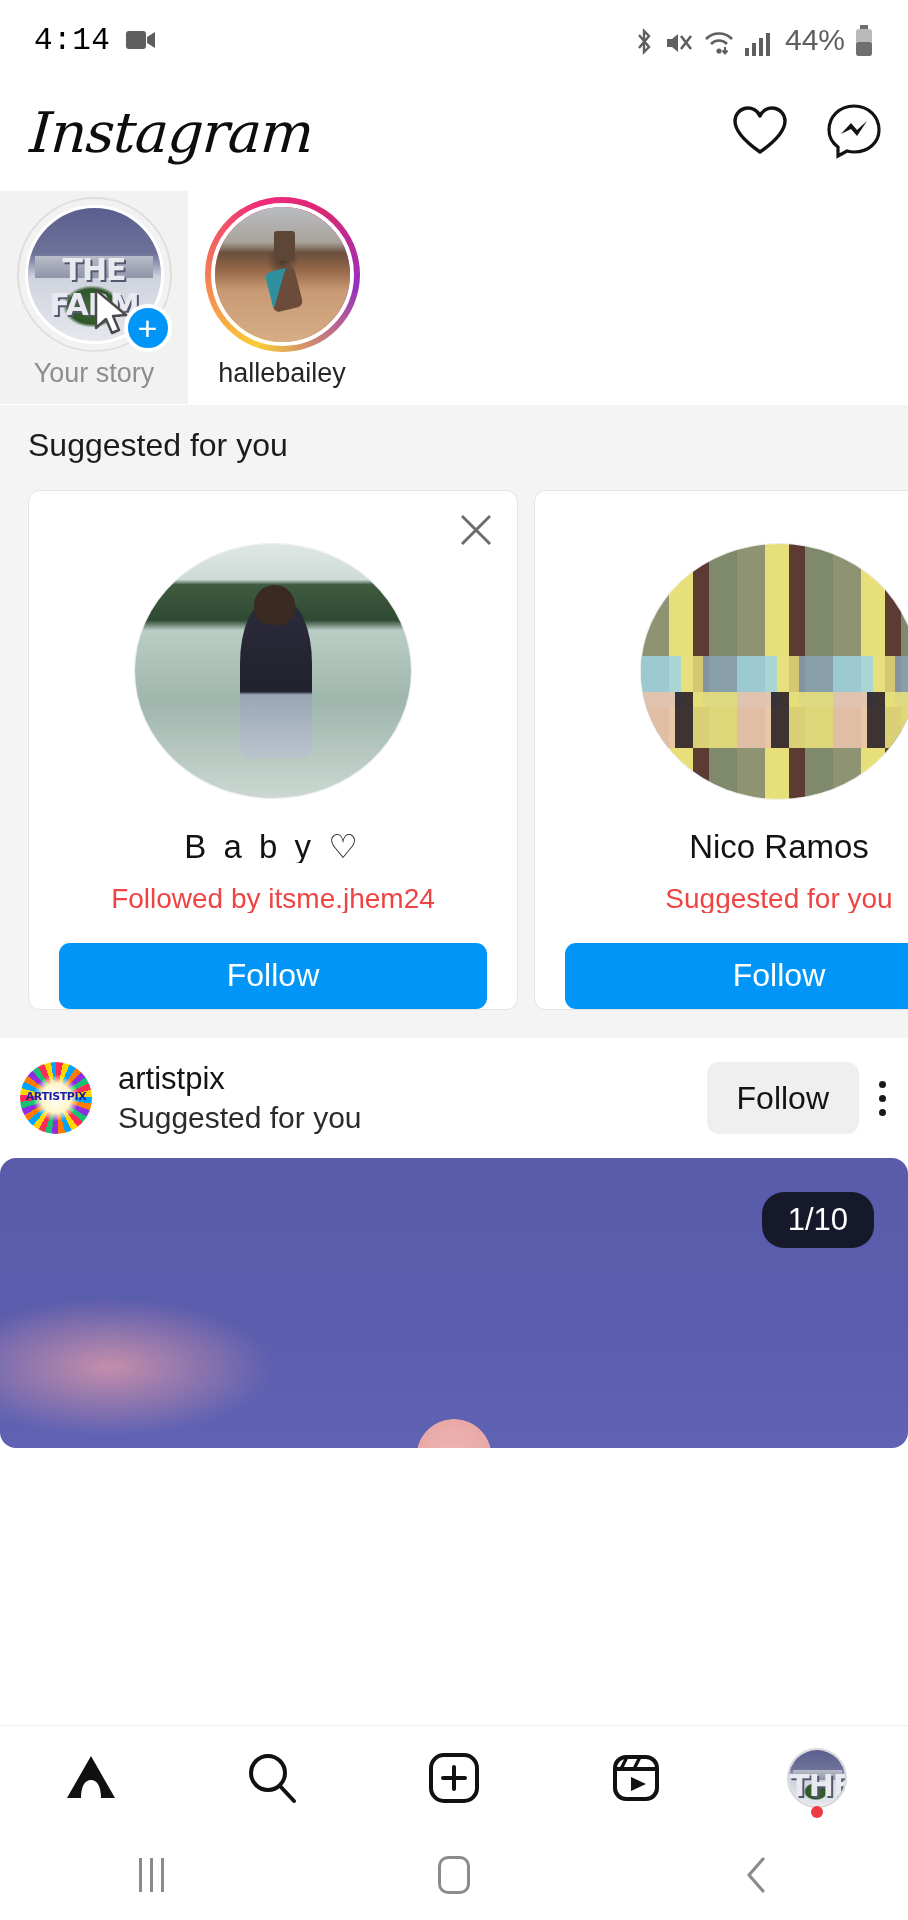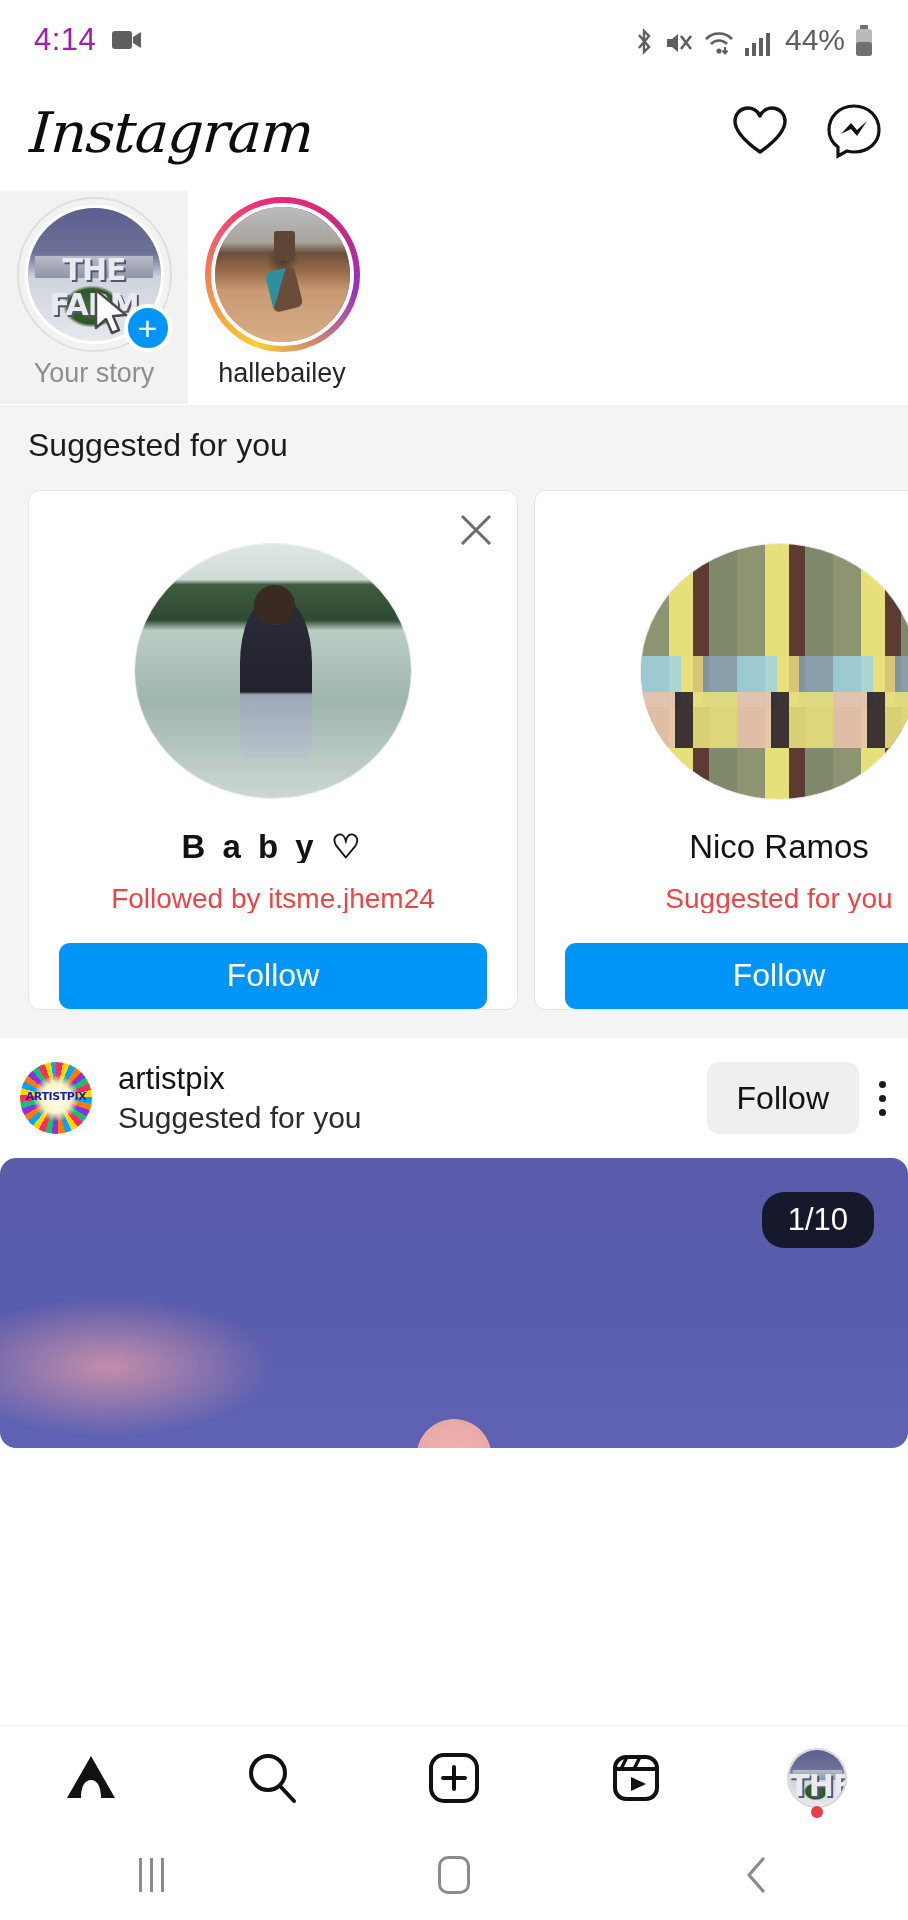--- a/index.html
+++ b/index.html
@@ -9,21 +9,21 @@
     font-family: "Liberation Sans", sans-serif;
     overflow: hidden;
   }
   .phone { position: relative; width: 908px; height: 1920px; background: #fff; }
 
   
   .statusbar {
     height: 80px; display: flex; align-items: center;
     padding: 0 34px; color: #6e6e6e;
   }
-  .sb-time { font-size: 31px; color: #a21caf; letter-spacing: .5px; }
+  .sb-time { font-size: 31px; color: #000000; letter-spacing: .5px; font-family: Liberation Mono, monospace; }
   .sb-rec { margin-left: 16px; display: inline-flex; }
   .sb-right { margin-left: auto; display: flex; align-items: flex-end; gap: 9px; }
   .sb-pct { font-size: 30px; color: #5f5f5f; margin-left: 4px; }
 
   
   .appbar {
     height: 105px; display: flex; align-items: center;
     padding: 0 26px 0 30px; background: #fff;
   }
   .logo {
@@ -173,21 +173,21 @@
   }
   .card-close { position: absolute; top: 20px; right: 22px; }
   .sug-avatar {
     width: 278px; height: 278px; border-radius: 50%;
     overflow: hidden; border: 1px solid #ededed;
   }
   .sug-name {
     margin-top: 28px; font-size: 33px; color: #131313;
     max-width: 430px; overflow: hidden; white-space: nowrap;
   }
-  .sug-name.spaced { letter-spacing: 4px; font-weight: bold; }
+  .sug-name.spaced { letter-spacing: 4px; }
   .sug-sub {
     margin-top: 20px; font-size: 28px; color: #ef4444;
     max-width: 440px; overflow: hidden; white-space: nowrap;
   }
   .follow-btn {
     margin-top: 30px; width: 428px; height: 72px;
     background: #0095f6; color: #fff; border: none; border-radius: 11px;
     font-size: 32px; font-family: "Liberation Sans", sans-serif;
     display: flex; align-items: center; justify-content: center;
   }

